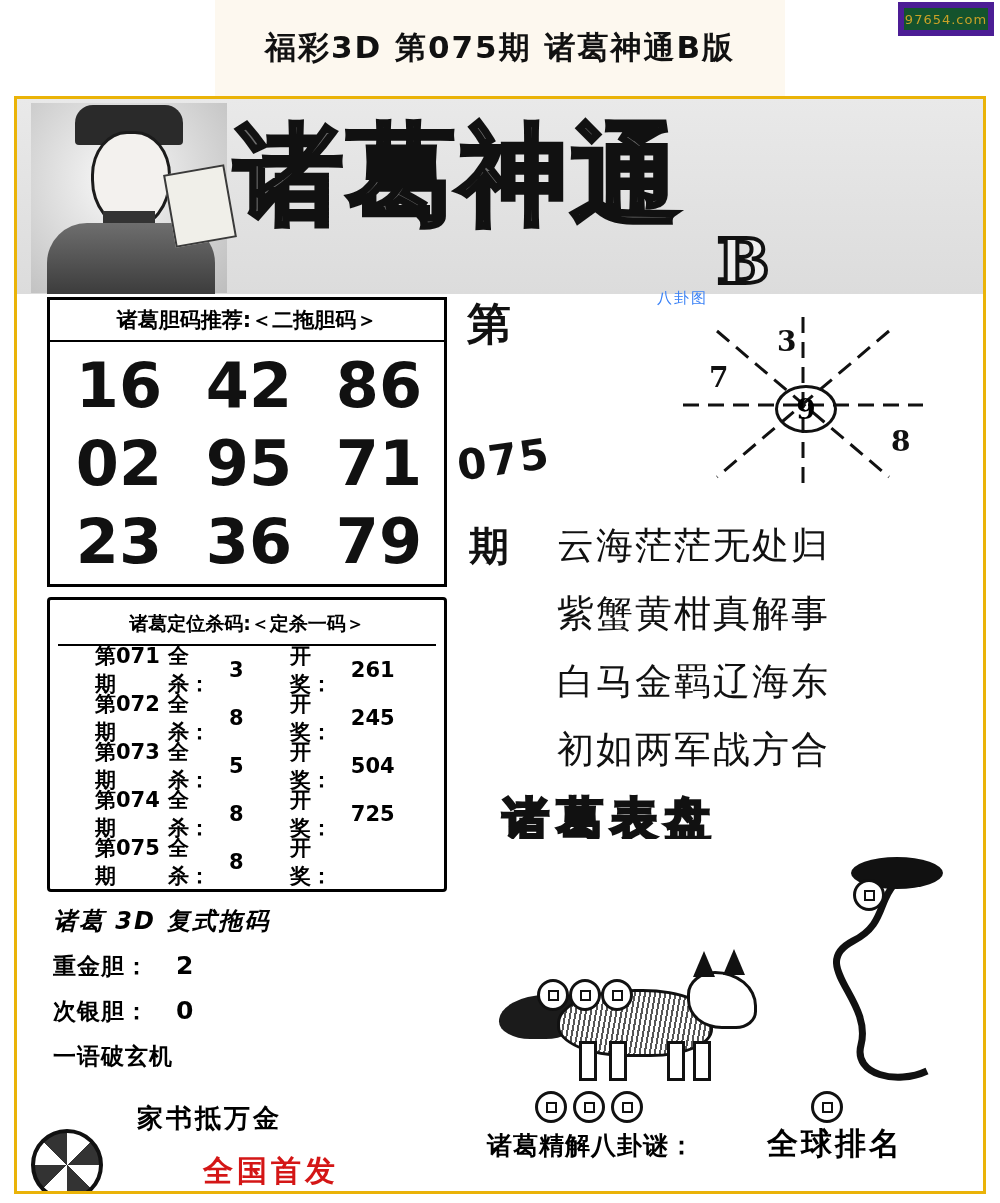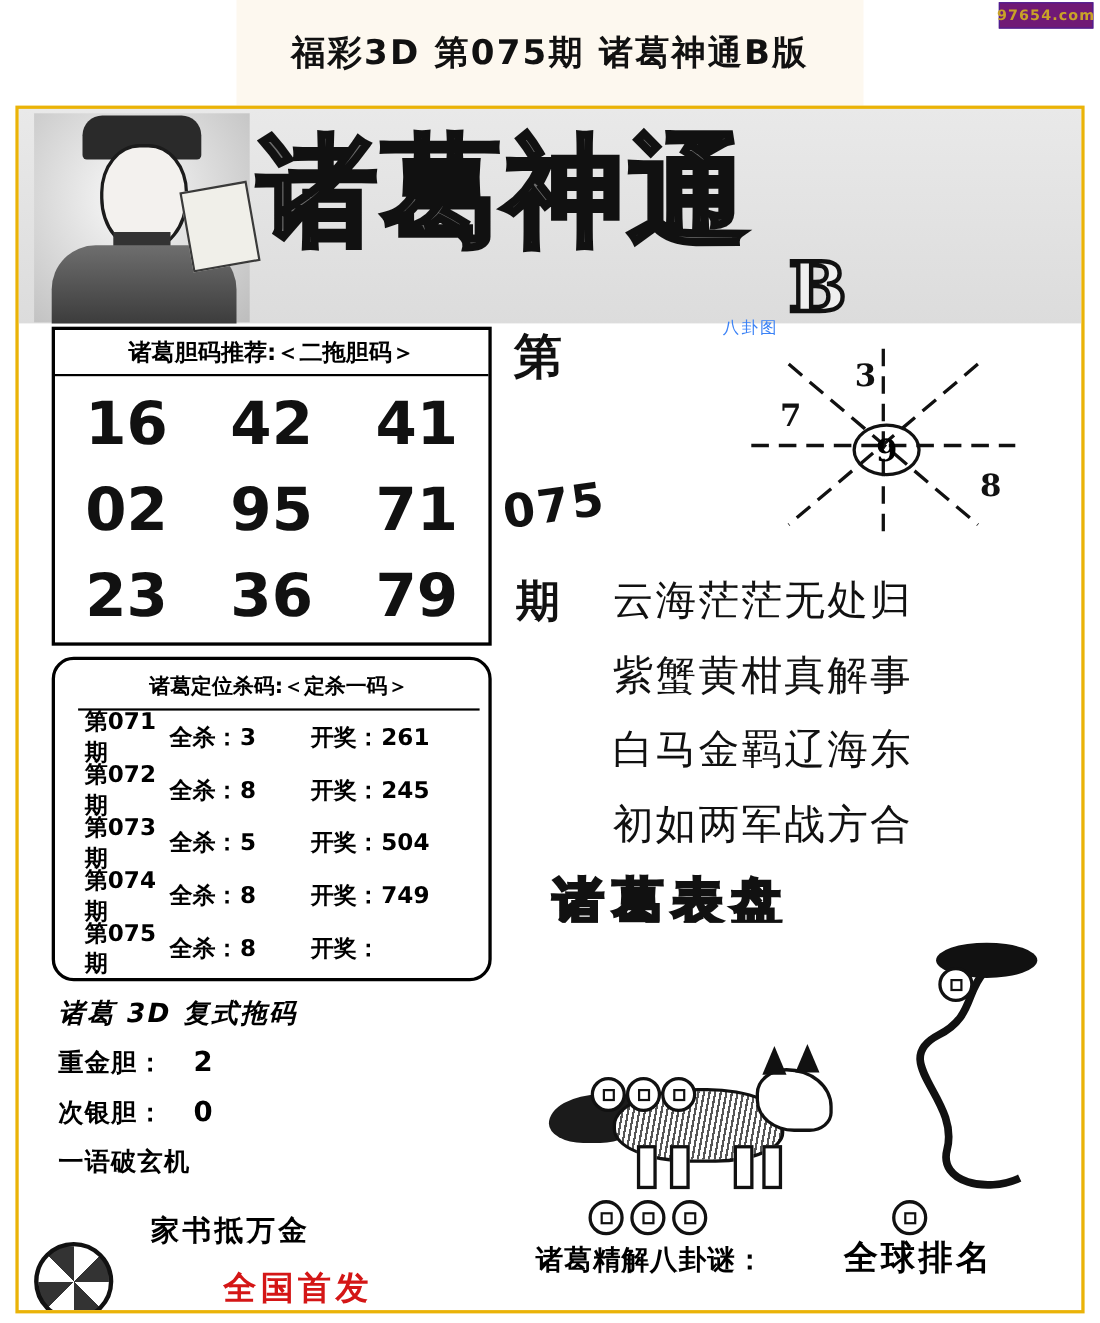--- a/index.html
+++ b/index.html
@@ -13,25 +13,25 @@
     position: relative;
     font-family: "DejaVu Sans", "Liberation Sans", sans-serif;
     overflow: hidden;
   }
   .watermark {
     position: absolute;
     top: 2px;
     right: 6px;
     width: 84px;
     height: 22px;
-    background: #701a75;
-    border: 1px solid #4c1d95;
+    background: #14532d;
+    border: 6px solid #4c1d95;
     color: #c9a227;
     font-size: 13px;
-    font-weight: bold;
+    font-weight: normal;
     letter-spacing: 1px;
     display: flex;
     align-items: center;
     justify-content: center;
     z-index: 50;
   }
   .title-bar {
     position: absolute;
     left: 215px;
     top: 0;
@@ -149,58 +149,58 @@
     justify-content: center;
     font-size: 21px;
     font-weight: bold;
     color: #000;
   }
   .dan-rows {
     padding: 4px 0 0 0;
   }
   .dan-row {
     display: flex;
-    justify-content: space-between;
+    justify-content: flex-end;
     align-items: center;
     height: 78px;
-    font-size: 54px;
+    font-size: 62px;
     font-weight: bold;
     color: #111;
     font-family: "DejaVu Sans", "Liberation Sans", sans-serif;
   }
   .dan-row span { width: 33%; text-align: center; }
 
   .kill-box {
     position: absolute;
     left: 30px; top: 498px;
     width: 400px; height: 295px;
     border: 3px solid #000;
-    border-radius: 20px;
+    border-radius: 4px;
     background: #fff;
     box-sizing: border-box;
-    padding-left: 13px;
   }
   .kill-head {
     height: 40px;
     margin: 4px 8px 0 8px;
     border-bottom: 2px solid #000;
     display: flex;
     align-items: center;
     justify-content: center;
     font-size: 19px;
     font-weight: bold;
   }
   .kill-row {
     display: flex;
     align-items: center;
     height: 48px;
     padding: 0 14px;
     font-size: 21px;
     font-weight: bold;
     color: #000;
+    margin-left: 31px;
   }
   .kill-row .c1 { width: 120px; }
   .kill-row .c2 { width: 100px; }
   .kill-row .c3 { width: 130px; text-align: left; }
 
   .fushi {
     position: absolute;
     left: 36px; top: 806px;
     width: 400px;
   }
@@ -459,21 +459,21 @@
     <div class="bg-center">9</div>
     <div class="bg-n" style="left:274px; top:136px;">8</div>
   </div>
 
   <div class="dan-box">
     <div class="dan-head">诸葛胆码推荐:＜二拖胆码＞</div>
     <div class="dan-rows">
       <div class="dan-row">
         <span>16</span>
         <span>42</span>
-        <span>41</span>
+        <span>86</span>
       </div>
       <div class="dan-row">
         <span>02</span>
         <span>95</span>
         <span>71</span>
       </div>
       <div class="dan-row">
         <span>23</span>
         <span>36</span>
         <span>79</span>
@@ -502,21 +502,21 @@
       <span class="c2">全杀：</span>
       <span class="c2">5</span>
       <span class="c2">开奖：</span>
       <span class="c3">504</span>
     </div>
     <div class="kill-row">
       <span class="c1">第074期</span>
       <span class="c2">全杀：</span>
       <span class="c2">8</span>
       <span class="c2">开奖：</span>
-      <span class="c3">749</span>
+      <span class="c3">725</span>
     </div>
     <div class="kill-row">
       <span class="c1">第075期</span>
       <span class="c2">全杀：</span>
       <span class="c2">8</span>
       <span class="c2">开奖：</span>
       <span class="c3"></span>
     </div>
   </div>
 

